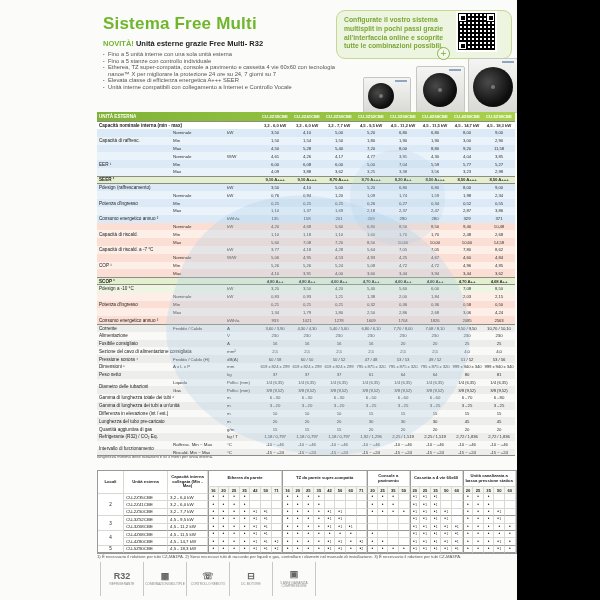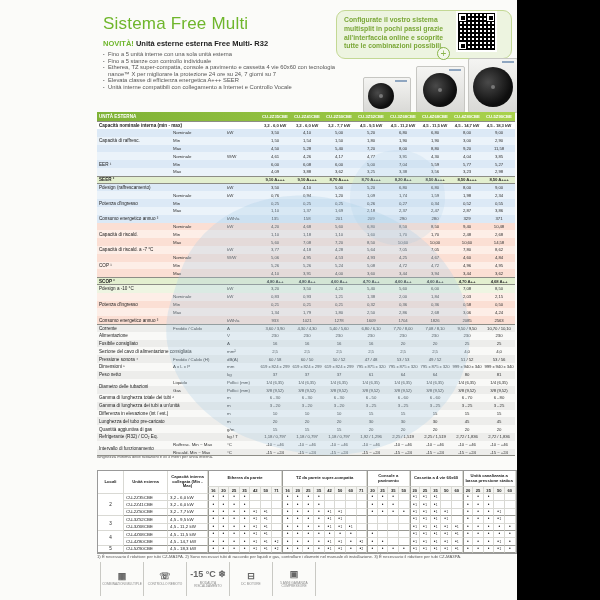--- a/index.html
+++ b/index.html
@@ -2,21 +2,21 @@
 <html><head>
 <meta charset="utf-8">
 <style>
   html,body{margin:0;padding:0;background:#222;}
   #stage{position:relative;width:600px;height:600px;background:#fbfbf9;overflow:hidden;
          font-family:"Liberation Sans",sans-serif;color:#222;}
   .abs{position:absolute;}
   
   #side-band{left:517px;top:0;width:83px;height:600px;background:#000;}
   
-  #page-title{left:103px;top:14px;font-size:17px;font-weight:normal;color:#6fb62c;letter-spacing:.2px;}
+  #page-title{left:103px;top:14px;font-size:17px;font-weight:bold;color:#6fb62c;letter-spacing:.2px;}
   #news-line{left:103px;top:39px;font-size:7.5px;font-weight:bold;}
   #news-line .nv{color:#6fb62c;text-align:right;}
   #bullets{left:103px;top:51px;width:236px;margin:0;padding:0;list-style:none;}
   #bullets li{font-size:5.8px;line-height:6.6px;color:#555;padding-left:5px;position:relative;}
   #bullets li::before{content:"·";position:absolute;left:0;top:0;color:#555;font-weight:bold;}
   
   #config-box{left:336px;top:10px;width:176px;height:49px;background:#edf4e0;
               border:1.5px solid #c3d894;border-radius:9px;box-sizing:border-box;}
   #config-text{position:absolute;left:7px;top:5px;width:112px;font-size:6.8px;line-height:8.8px;
                font-weight:bold;color:#7aa737;}
@@ -81,21 +81,21 @@
   .fglyph{font-size:9px;color:#666;line-height:11px;font-weight:bold;white-space:nowrap;}
   .fcap{font-size:3.2px;color:#888;text-align:center;line-height:3.6px;margin-top:1.5px;text-transform:uppercase;}
 </style>
 </head>
 <body>
 
 <div id="stage">
 
   <div class="abs" id="page-title">Sistema Free Multi</div>
   <div class="abs" id="news-line">
-    <span class="nv">NOVITÀ!</span><span> Unità esterne esterna Free Multi- R32</span>
+    <span class="nv">NOVITÀ!</span><span> Unità esterne grazie Free Multi- R32</span>
   </div>
   <ul class="abs" id="bullets">
     <li>Fino a 5 unità interne con una sola unità esterna</li>
     <li>Fino a 5 stanze con controllo individuale</li>
     <li>Etherea, TZ super-compatta, console a pavimento e cassetta 4 vie 60x60 con tecnologia nanoe™ X per migliorare la protezione 24 ore su 24, 7 giorni su 7</li>
     <li>Elevata classe di efficienza energetica A+++ SEER</li>
     <li>Unità interne compatibili con collegamento a Internet e Controllo Vocale</li>
   </ul>
 
   <div class="abs" id="config-box">
@@ -973,30 +973,30 @@
       <div class="mk gsep rsep" style="grid-area: 10 / 28;">•</div>
       <div class="mk rsep" style="grid-area: 10 / 29;">•</div>
       <div class="mk rsep" style="grid-area: 10 / 30;">•</div>
       <div class="mk rsep" style="grid-area: 10 / 31;">•<sup>1</sup></div>
       <div class="mk rsep" style="grid-area: 10 / 32;">•</div>
     </div>
   <div class="abs" id="combo-footnote">1) È necessario il riduttore per tubi CZ-MA1PA. 2) Sono necessari tubi di raccordo per liquidi e gas, controllare i diametri nel manuale di installazione. 3) È necessario il riduttore per tubi CZ-MA3PA.</div>
 
   <div class="abs" id="footer-icons">
       <div class="fitem">
+        <div class="fglyph">R32</div>
+        <div class="fcap">Refrigerante</div>
+      </div>
+      <div class="fitem">
         <div class="fglyph">▦</div>
         <div class="fcap">Combinazioni multiple</div>
       </div>
       <div class="fitem">
         <div class="fglyph">☏</div>
         <div class="fcap">Controllo remoto</div>
-      </div>
-      <div class="fitem">
-        <div class="fglyph">-15 °C ❄</div>
-        <div class="fcap">Modalità riscaldamento</div>
       </div>
       <div class="fitem">
         <div class="fglyph">⊟</div>
         <div class="fcap">DC motore</div>
       </div>
       <div class="fitem">
         <div class="fglyph">▣</div>
         <div class="fcap">5 anni garanzia compressore</div>
       </div>
     </div>

